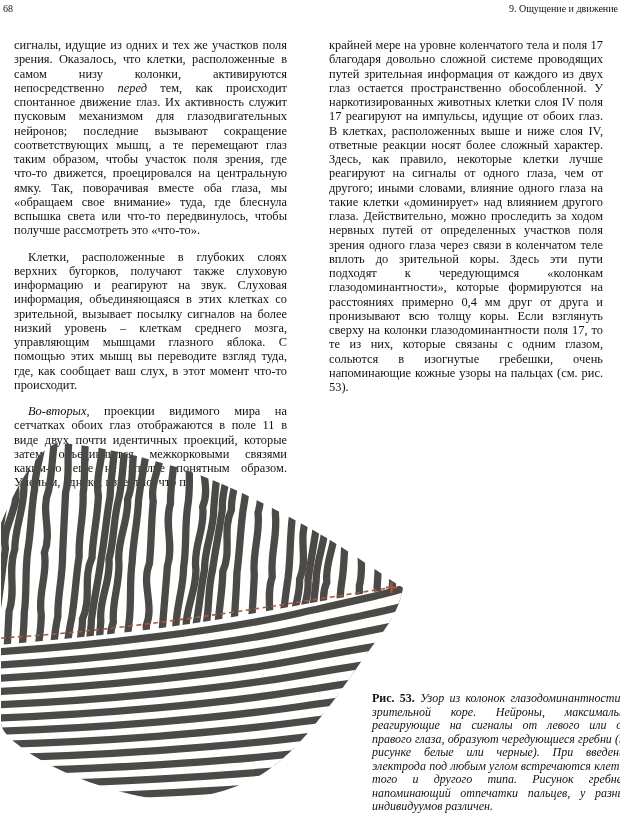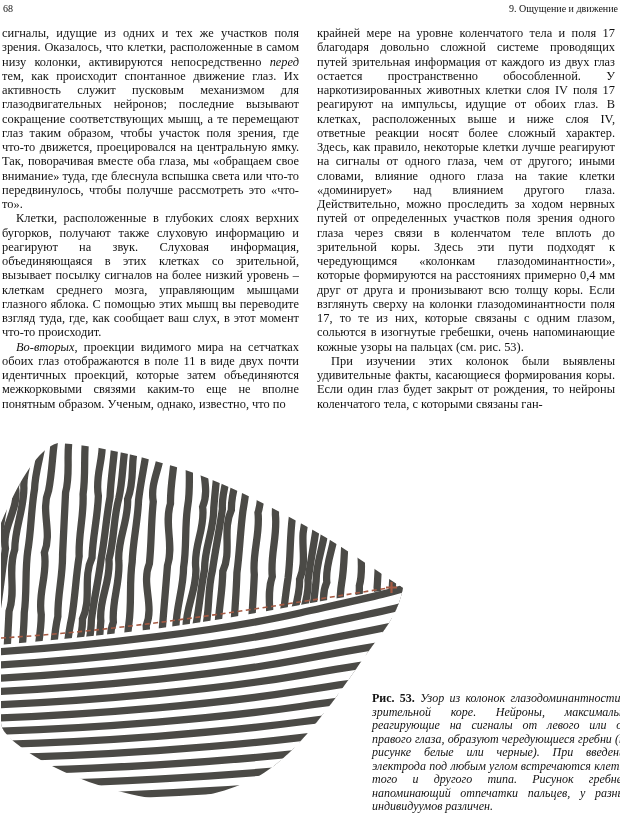--- a/index.html
+++ b/index.html
@@ -14,21 +14,21 @@
   .running-head{
     position:absolute;top:2px;left:3px;right:2px;
     display:flex;justify-content:space-between;
     font-size:10px;line-height:14px;
   }
   .col{
     position:absolute;top:26px;
     font-size:12.4px;line-height:14.25px;
     text-align:justify;
   }
-  .col p{margin:0;padding:0;}
+  .col p{margin:12px;padding:0;}
   .col p.indent{text-indent:14px;}
   #col-left{left:2px;width:297px;}
   #col-right{left:317px;width:298px;}
   .fig-svg{position:absolute;left:0px;top:441px;}
   .fig-caption{
     position:absolute;left:372px;top:692px;width:259px;
     font-size:12px;line-height:13.55px;
     font-style:italic;text-align:justify;
   }
   .fig-caption b{font-style:normal;}
@@ -42,21 +42,20 @@
 </div>
 
 <div class="col" id="col-left">
   <p><span>сигналы, идущие из одних и тех же участков поля зрения. Оказалось, что клетки, расположенные в самом низу колонки, активируются непосредственно </span><em>перед</em><span> тем, как происходит спонтанное движение глаз. Их активность служит пусковым механизмом для глазодвигательных нейронов; последние вызывают сокращение соответствующих мышц, а те перемещают глаз таким образом, чтобы участок поля зрения, где что-то движется, проецировался на центральную ямку. Так, поворачивая вместе оба глаза, мы «обращаем свое внимание» туда, где блеснула вспышка света или что-то передвинулось, чтобы получше рассмотреть это «что-то».</span></p>
   <p class="indent"><span>Клетки, расположенные в глубоких слоях верхних бугорков, получают также слуховую информацию и реагируют на звук. Слуховая информация, объединяющаяся в этих клетках со зрительной, вызывает посылку сигналов на более низкий уровень – клеткам среднего мозга, управляющим мышцами глазного яблока. С помощью этих мышц вы переводите взгляд туда, где, как сообщает ваш слух, в этот момент что-то происходит.</span></p>
   <p class="indent"><em>Во-вторых</em><span>, проекции видимого мира на сетчатках обоих глаз отображаются в поле 11 в виде двух почти идентичных проекций, которые затем объединяются межкорковыми связями каким-то еще не вполне понятным образом. Ученым, однако, известно, что по</span></p>
 </div>
 
 <div class="col" id="col-right">
   <p><span>крайней мере на уровне коленчатого тела и поля 17 благодаря довольно сложной системе проводящих путей зрительная информация от каждого из двух глаз остается пространственно обособленной. У наркотизированных животных клетки слоя IV поля 17 реагируют на импульсы, идущие от обоих глаз. В клетках, расположенных выше и ниже слоя IV, ответные реакции носят более сложный характер. Здесь, как правило, некоторые клетки лучше реагируют на сигналы от одного глаза, чем от другого; иными словами, влияние одного глаза на такие клетки «доминирует» над влиянием другого глаза. Действительно, можно проследить за ходом нервных путей от определенных участков поля зрения одного глаза через связи в коленчатом теле вплоть до зрительной коры. Здесь эти пути подходят к чередующимся «колонкам глазодоминантности», которые формируются на расстояниях примерно 0,4 мм друг от друга и пронизывают всю толщу коры. Если взглянуть сверху на колонки глазодоминантности поля 17, то те из них, которые связаны с одним глазом, сольются в изогнутые гребешки, очень напоминающие кожные узоры на пальцах (см. рис. 53).</span></p>
-  <p class="indent"><span>При изучении этих колонок были выявлены удивительные факты, касающиеся формирования коры. Если один глаз будет закрыт от рождения, то нейроны коленчатого тела, с которыми связаны ган-</span></p>
 </div>
 
 <svg class="fig-svg" width="415" height="392" viewBox="0 0 415 392">
   <defs>
     <clipPath id="blobClip">
       <path d="M 58 2
                C 92 4 132 13 162 22
                C 214 36 256 58 304 84
                C 336 101 368 124 403 147
                C 399 168 389 184 373 204

